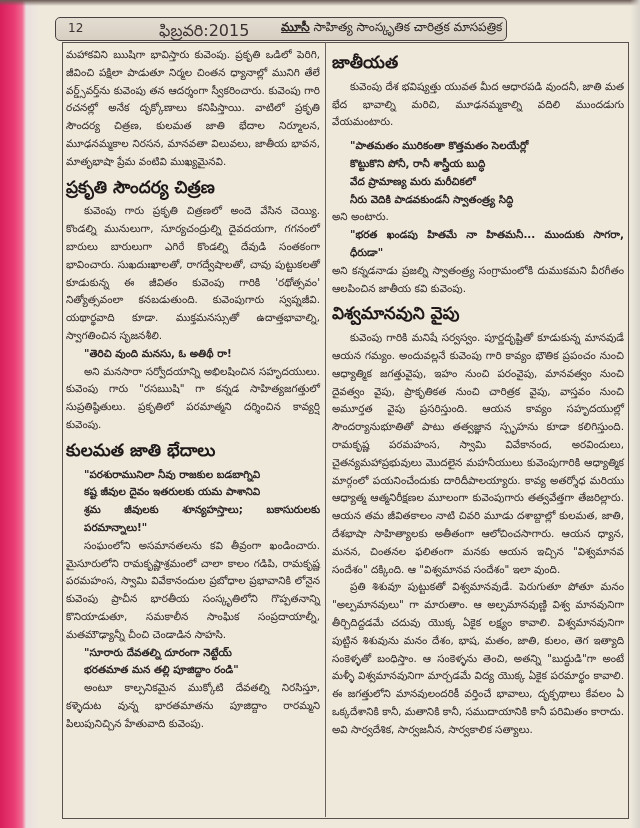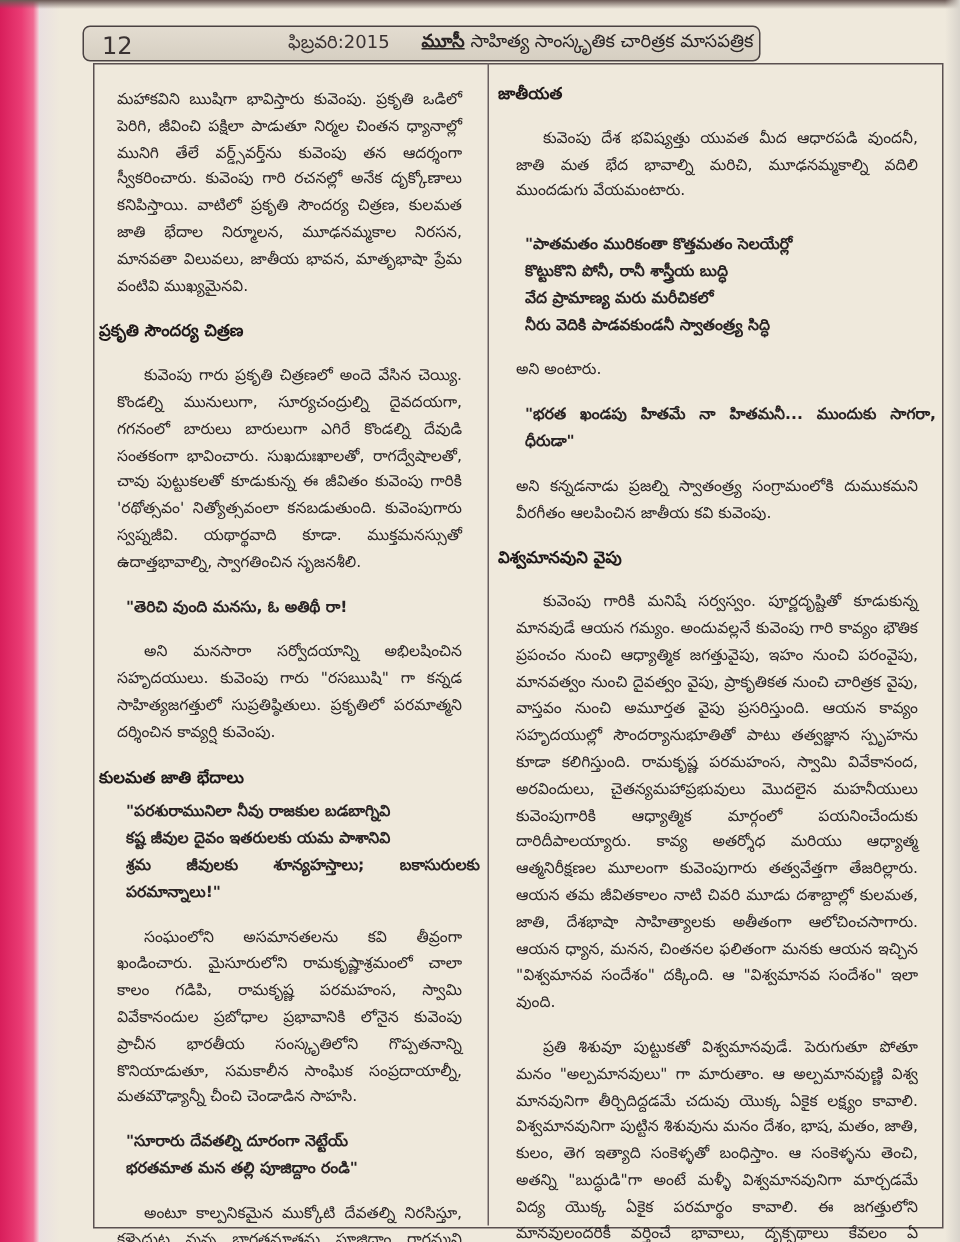--- a/index.html
+++ b/index.html
@@ -25,37 +25,37 @@
     position:absolute; right:0; top:0; width:10px; height:828px;
     background:linear-gradient(90deg, rgba(239,233,220,0) 0%, #d8d3cb 100%);
   }
   .header {
     position:absolute; left:55px; top:17px; width:450px; height:22px;
     border:1.5px solid #4a4242; border-radius:5px;
     background:linear-gradient(180deg,#e3dcd0,#d6cfc2);
     display:flex; align-items:center;
     font-size:12px;
   }
-  .header .page-no { position:absolute; left:12px; top:3px; font-size:16px; color:#3a3232; }
-  .header .date { position:absolute; left:136px; top:3px; font-size:12px; color:#3a3232; }
+  .header .page-no { position:absolute; left:12px; top:3px; font-size:12px; color:#3a3232; }
+  .header .date { position:absolute; left:103px; top:3px; font-size:16px; color:#3a3232; }
   .header .mag { position:absolute; left:225px; top:2px; font-size:12px; color:#2a2424; }
   .header .mag b { font-weight:bold;text-decoration:underline; }
   .frame {
     position:absolute; left:62px; top:42px; width:565px; height:775px;
     border:1px solid #5a5050; border-top:1px solid #5a5050;
   }
   .divider {
     position:absolute; left:325px; top:42px; width:1px; height:775px; background:#6a6060;
   }
   .col { position:absolute; top:46px; font-size:10.4px; line-height:17.8px; }
   .col.left { left:66px; width:254px; }
   .col.right { left:332px; width:292px; }
-  .col p { margin:12px; text-align:justify; }
+  .col p { margin:0; text-align:justify; }
   .col p.indent { text-indent:18px; }
-  .col h3 { margin:8px 0 6px 0; font-size:11px; font-weight:bold; color:#1e1818; }
+  .col h3 { margin:8px 0 6px 0; font-size:17px; font-weight:bold; color:#1e1818; }
   .col .verse { margin:0; padding-left:18px; font-weight:bold; font-size:10.4px; }
   .gap { height:6px; }
 </style>
 </head>
 <body>
 
 <div class="spine"></div>
 <div class="spine-edge"></div>
 <div class="top-shadow"></div>
 <div class="right-edge"></div>

